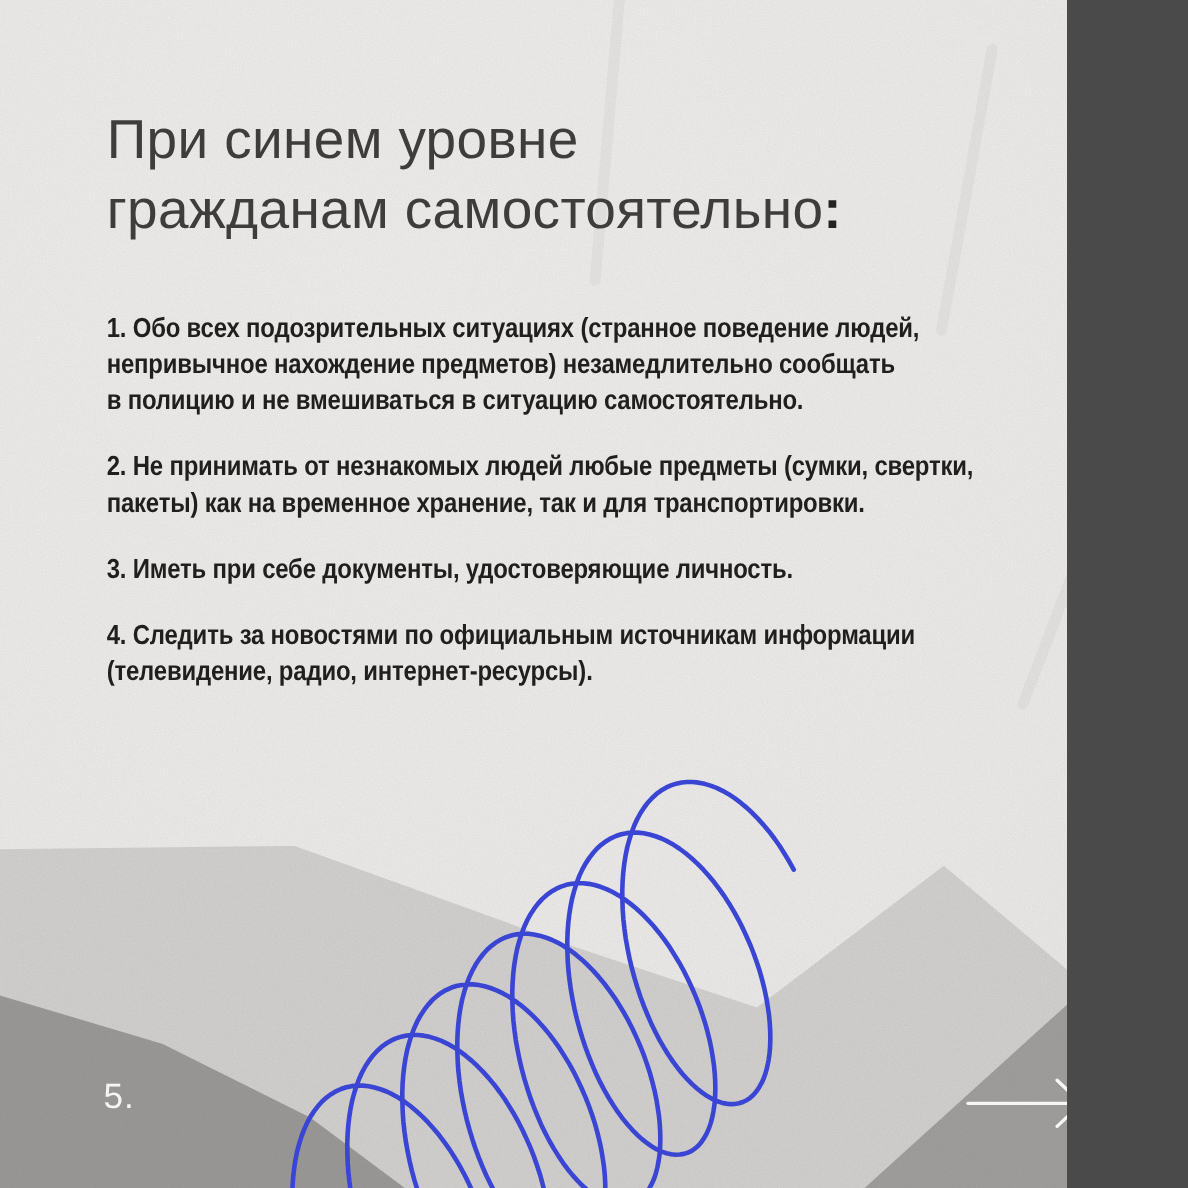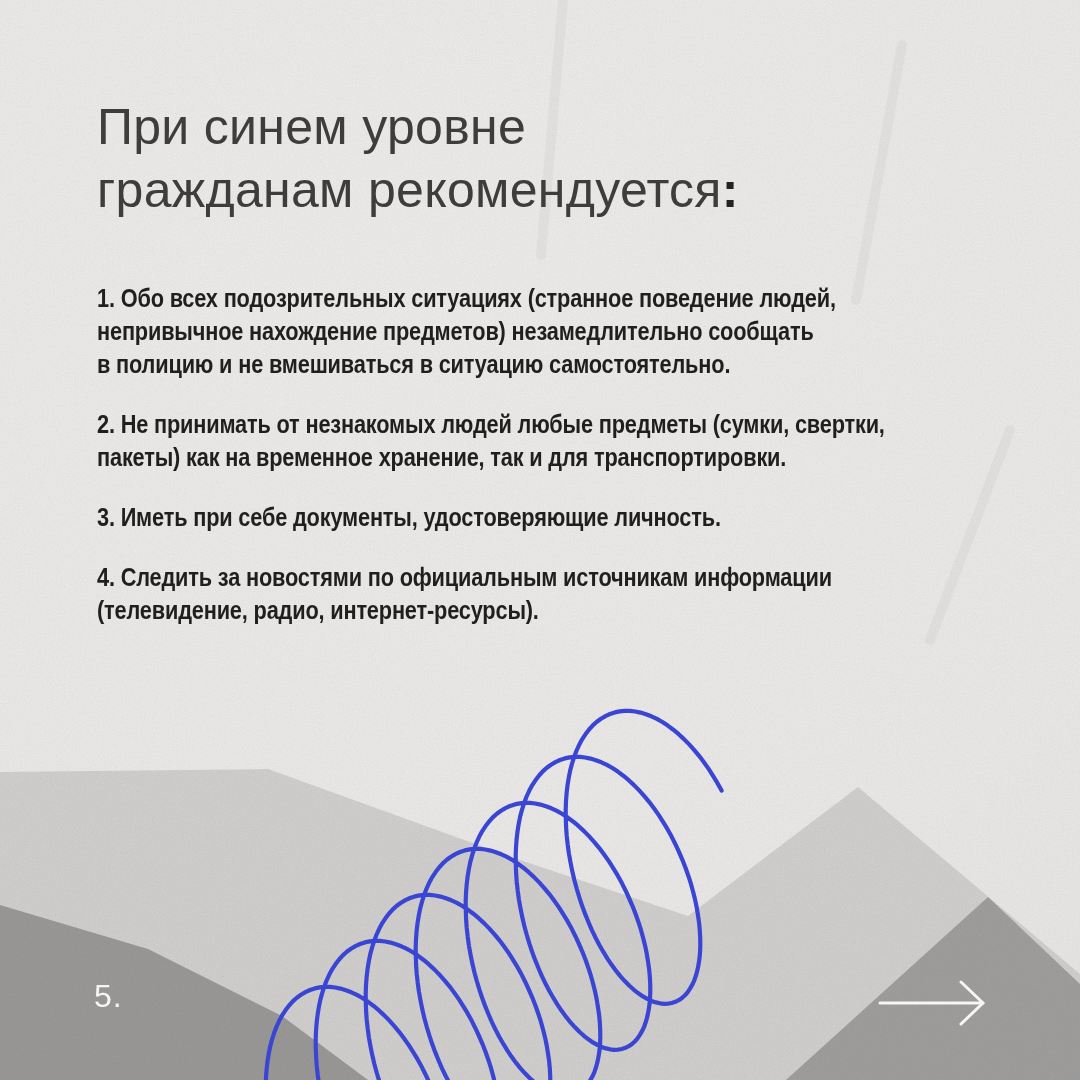--- a/index.html
+++ b/index.html
@@ -1,17 +1,17 @@
 <!DOCTYPE html>
 <html style="--mountain-light: #dad8d6; --mountain-dark-left: #a19f9d; --mountain-dark-right: #a7a5a3; --spiral: #3a46d3; --title-text: #3e3d3b; --body-text: #201f1e; --footer-text: #f6f5f3; --arrow: #f7f6f4;"><head>
 <meta charset="utf-8">
 <style>
   html,body{margin:0;padding:0;background:#4a4a4a;}
   .canvas{
-    position:relative;width:1080px;height:1080px;overflow:hidden;
+    position:relative;width:970px;height:1080px;overflow:hidden;
     background:radial-gradient(140% 115% at 38% 22%, #f7f6f4 0%, #f4f3f1 55%, #edecea 100%);
     font-family:"Liberation Sans", sans-serif;
   }
   svg{display:block;}
   .bg-svg,.spiral-svg{position:absolute;left:0;top:0;pointer-events:none;}
   .mountain-light{fill:var(--mountain-light,#dad8d6);}
   .mountain-dark-left{fill:var(--mountain-dark-left,#a19f9d);}
   .mountain-dark-right{fill:var(--mountain-dark-right,#a7a5a3);}
   .crease{stroke:rgba(110,108,106,0.06);stroke-width:10;fill:none;stroke-linecap:round;}
   .spiral-path{fill:none;stroke:var(--spiral,#3a46d3);stroke-width:4.2;stroke-linecap:round;stroke-linejoin:round;}
@@ -62,21 +62,21 @@
 
     <rect width="1080" height="1080" filter="url(#grain)" opacity="0.07"></rect>
   </svg>
 
   <svg class="spiral-svg" width="1080" height="1080" viewBox="0 0 1080 1080">
     <path id="spiral-path" class="spiral-path" d="M307.6,1234.8 L303.5,1228.2 L299.5,1221.3 L295.7,1214.0 L292.0,1206.4 L288.6,1198.5 L285.3,1190.4 L282.2,1182.1 L279.4,1173.6 L276.8,1165.0 L274.4,1156.2 L272.3,1147.3 L270.5,1138.4 L268.9,1129.5 L267.7,1120.6 L266.7,1111.7 L266.1,1103.0 L265.8,1094.3 L265.7,1085.8 L266.0,1077.4 L266.6,1069.3 L267.5,1061.4 L268.7,1053.8 L270.2,1046.4 L272.1,1039.4 L274.2,1032.8 L276.6,1026.5 L279.3,1020.6 L282.3,1015.1 L285.6,1010.1 L289.1,1005.5 L292.8,1001.4 L296.8,997.8 L301.0,994.7 L305.4,992.1 L310.0,990.0 L314.8,988.4 L319.7,987.4 L324.7,986.9 L329.9,986.9 L335.2,987.5 L340.5,988.6 L345.9,990.2 L351.4,992.3 L356.9,994.9 L362.4,998.0 L367.8,1001.6 L373.3,1005.7 L378.7,1010.2 L384.0,1015.1 L389.2,1020.4 L394.3,1026.1 L399.3,1032.1 L404.1,1038.5 L408.8,1045.1 L413.2,1052.1 L417.5,1059.2 L421.6,1066.6 L425.4,1074.2 L429.0,1082.0 L432.4,1089.8 L435.5,1097.7 L438.3,1105.7 L440.9,1113.7 L443.1,1121.7 L445.1,1129.7 L446.7,1137.5 L448.0,1145.3 L449.1,1152.9 L449.8,1160.3 L450.2,1167.5 L450.3,1174.5 L450.1,1181.2 L449.6,1187.6 L448.7,1193.7 L447.6,1199.4 L446.2,1204.8 L444.5,1209.8 L442.5,1214.3 L440.2,1218.4 L437.7,1222.1 L435.0,1225.3 L432.0,1228.0 L428.8,1230.2 L425.4,1231.8 L421.8,1233.0 L418.0,1233.6 L414.1,1233.8 L410.1,1233.3 L405.9,1232.4 L401.6,1230.9 L397.3,1228.9 L392.9,1226.4 L388.4,1223.3 L383.9,1219.8 L379.4,1215.8 L375.0,1211.3 L370.5,1206.3 L366.1,1200.9 L361.8,1195.1 L357.6,1188.8 L353.5,1182.2 L349.5,1175.3 L345.7,1168.0 L342.0,1160.4 L338.6,1152.5 L335.3,1144.4 L332.2,1136.1 L329.4,1127.6 L326.8,1119.0 L324.4,1110.2 L322.3,1101.3 L320.5,1092.4 L318.9,1083.5 L317.7,1074.6 L316.7,1065.7 L316.1,1057.0 L315.8,1048.3 L315.7,1039.8 L316.0,1031.4 L316.6,1023.3 L317.5,1015.4 L318.7,1007.8 L320.2,1000.4 L322.1,993.4 L324.2,986.8 L326.6,980.5 L329.3,974.6 L332.3,969.1 L335.6,964.1 L339.1,959.5 L342.8,955.4 L346.8,951.8 L351.0,948.7 L355.4,946.1 L360.0,944.0 L364.8,942.4 L369.7,941.4 L374.7,940.9 L379.9,940.9 L385.2,941.5 L390.5,942.6 L395.9,944.2 L401.4,946.3 L406.9,948.9 L412.4,952.0 L417.8,955.6 L423.3,959.7 L428.7,964.2 L434.0,969.1 L439.2,974.4 L444.3,980.1 L449.3,986.1 L454.1,992.5 L458.8,999.1 L463.2,1006.1 L467.5,1013.2 L471.6,1020.6 L475.4,1028.2 L479.0,1036.0 L482.4,1043.8 L485.5,1051.7 L488.3,1059.7 L490.9,1067.7 L493.1,1075.7 L495.1,1083.7 L496.7,1091.5 L498.0,1099.3 L499.1,1106.9 L499.8,1114.3 L500.2,1121.5 L500.3,1128.5 L500.1,1135.2 L499.6,1141.6 L498.7,1147.7 L497.6,1153.4 L496.2,1158.8 L494.5,1163.8 L492.5,1168.3 L490.2,1172.4 L487.7,1176.1 L485.0,1179.3 L482.0,1182.0 L478.8,1184.2 L475.4,1185.8 L471.8,1187.0 L468.0,1187.6 L464.1,1187.8 L460.1,1187.3 L455.9,1186.4 L451.6,1184.9 L447.3,1182.9 L442.9,1180.4 L438.4,1177.3 L433.9,1173.8 L429.4,1169.8 L425.0,1165.3 L420.5,1160.3 L416.1,1154.9 L411.8,1149.1 L407.6,1142.8 L403.5,1136.2 L399.5,1129.3 L395.7,1122.0 L392.0,1114.4 L388.6,1106.5 L385.3,1098.4 L382.2,1090.1 L379.4,1081.6 L376.8,1073.0 L374.4,1064.2 L372.3,1055.3 L370.5,1046.4 L368.9,1037.5 L367.7,1028.6 L366.7,1019.7 L366.1,1011.0 L365.8,1002.3 L365.7,993.8 L366.0,985.4 L366.6,977.3 L367.5,969.4 L368.7,961.8 L370.2,954.4 L372.1,947.4 L374.2,940.8 L376.6,934.5 L379.3,928.6 L382.3,923.1 L385.6,918.1 L389.1,913.5 L392.8,909.4 L396.8,905.8 L401.0,902.7 L405.4,900.1 L410.0,898.0 L414.8,896.4 L419.7,895.4 L424.7,894.9 L429.9,894.9 L435.2,895.5 L440.5,896.6 L445.9,898.2 L451.4,900.3 L456.9,902.9 L462.4,906.0 L467.8,909.6 L473.3,913.7 L478.7,918.2 L484.0,923.1 L489.2,928.4 L494.3,934.1 L499.3,940.1 L504.1,946.5 L508.8,953.1 L513.2,960.1 L517.5,967.2 L521.6,974.6 L525.4,982.2 L529.0,990.0 L532.4,997.8 L535.5,1005.7 L538.3,1013.7 L540.9,1021.7 L543.1,1029.7 L545.1,1037.7 L546.7,1045.5 L548.0,1053.3 L549.1,1060.9 L549.8,1068.3 L550.2,1075.5 L550.3,1082.5 L550.1,1089.2 L549.6,1095.6 L548.7,1101.7 L547.6,1107.4 L546.2,1112.8 L544.5,1117.8 L542.5,1122.3 L540.2,1126.4 L537.7,1130.1 L535.0,1133.3 L532.0,1136.0 L528.8,1138.2 L525.4,1139.8 L521.8,1141.0 L518.0,1141.6 L514.1,1141.8 L510.1,1141.3 L505.9,1140.4 L501.6,1138.9 L497.3,1136.9 L492.9,1134.4 L488.4,1131.3 L483.9,1127.8 L479.4,1123.8 L475.0,1119.3 L470.5,1114.3 L466.1,1108.9 L461.8,1103.1 L457.6,1096.8 L453.5,1090.2 L449.5,1083.3 L445.7,1076.0 L442.0,1068.4 L438.6,1060.5 L435.3,1052.4 L432.2,1044.1 L429.4,1035.6 L426.8,1027.0 L424.4,1018.2 L422.3,1009.3 L420.5,1000.4 L418.9,991.5 L417.7,982.6 L416.7,973.7 L416.1,965.0 L415.8,956.3 L415.7,947.8 L416.0,939.4 L416.6,931.3 L417.5,923.4 L418.7,915.8 L420.2,908.4 L422.1,901.4 L424.2,894.8 L426.6,888.5 L429.3,882.6 L432.3,877.1 L435.6,872.1 L439.1,867.5 L442.8,863.4 L446.8,859.8 L451.0,856.7 L455.4,854.1 L460.0,852.0 L464.8,850.4 L469.7,849.4 L474.7,848.9 L479.9,848.9 L485.2,849.5 L490.5,850.6 L495.9,852.2 L501.4,854.3 L506.9,856.9 L512.4,860.0 L517.8,863.6 L523.3,867.7 L528.7,872.2 L534.0,877.1 L539.2,882.4 L544.3,888.1 L549.3,894.1 L554.1,900.5 L558.8,907.1 L563.2,914.1 L567.5,921.2 L571.6,928.6 L575.4,936.2 L579.0,944.0 L582.4,951.8 L585.5,959.7 L588.3,967.7 L590.9,975.7 L593.1,983.7 L595.1,991.7 L596.7,999.5 L598.0,1007.3 L599.1,1014.9 L599.8,1022.3 L600.2,1029.5 L600.3,1036.5 L600.1,1043.2 L599.6,1049.6 L598.7,1055.7 L597.6,1061.4 L596.2,1066.8 L594.5,1071.8 L592.5,1076.3 L590.2,1080.4 L587.7,1084.1 L585.0,1087.3 L582.0,1090.0 L578.8,1092.2 L575.4,1093.8 L571.8,1095.0 L568.0,1095.6 L564.1,1095.8 L560.1,1095.3 L555.9,1094.4 L551.6,1092.9 L547.3,1090.9 L542.9,1088.4 L538.4,1085.3 L533.9,1081.8 L529.4,1077.8 L525.0,1073.3 L520.5,1068.3 L516.1,1062.9 L511.8,1057.1 L507.6,1050.8 L503.5,1044.2 L499.5,1037.3 L495.7,1030.0 L492.0,1022.4 L488.6,1014.5 L485.3,1006.4 L482.2,998.1 L479.4,989.6 L476.8,981.0 L474.4,972.2 L472.3,963.3 L470.5,954.4 L468.9,945.5 L467.7,936.6 L466.7,927.7 L466.1,919.0 L465.8,910.3 L465.7,901.8 L466.0,893.4 L466.6,885.3 L467.5,877.4 L468.7,869.8 L470.2,862.4 L472.1,855.4 L474.2,848.8 L476.6,842.5 L479.3,836.6 L482.3,831.1 L485.6,826.1 L489.1,821.5 L492.8,817.4 L496.8,813.8 L501.0,810.7 L505.4,808.1 L510.0,806.0 L514.8,804.4 L519.7,803.4 L524.7,802.9 L529.9,802.9 L535.2,803.5 L540.5,804.6 L545.9,806.2 L551.4,808.3 L556.9,810.9 L562.4,814.0 L567.8,817.6 L573.3,821.7 L578.7,826.2 L584.0,831.1 L589.2,836.4 L594.3,842.1 L599.3,848.1 L604.1,854.5 L608.8,861.1 L613.2,868.1 L617.5,875.2 L621.6,882.6 L625.4,890.2 L629.0,898.0 L632.4,905.8 L635.5,913.7 L638.3,921.7 L640.9,929.7 L643.1,937.7 L645.1,945.7 L646.7,953.5 L648.0,961.3 L649.1,968.9 L649.8,976.3 L650.2,983.5 L650.3,990.5 L650.1,997.2 L649.6,1003.6 L648.7,1009.7 L647.6,1015.4 L646.2,1020.8 L644.5,1025.8 L642.5,1030.3 L640.2,1034.4 L637.7,1038.1 L635.0,1041.3 L632.0,1044.0 L628.8,1046.2 L625.4,1047.8 L621.8,1049.0 L618.0,1049.6 L614.1,1049.8 L610.1,1049.3 L605.9,1048.4 L601.6,1046.9 L597.3,1044.9 L592.9,1042.4 L588.4,1039.3 L583.9,1035.8 L579.4,1031.8 L575.0,1027.3 L570.5,1022.3 L566.1,1016.9 L561.8,1011.1 L557.6,1004.8 L553.5,998.2 L549.5,991.3 L545.7,984.0 L542.0,976.4 L538.6,968.5 L535.3,960.4 L532.2,952.1 L529.4,943.6 L526.8,935.0 L524.4,926.2 L522.3,917.3 L520.5,908.4 L518.9,899.5 L517.7,890.6 L516.7,881.7 L516.1,873.0 L515.8,864.3 L515.7,855.8 L516.0,847.4 L516.6,839.3 L517.5,831.4 L518.7,823.8 L520.2,816.4 L522.1,809.4 L524.2,802.8 L526.6,796.5 L529.3,790.6 L532.3,785.1 L535.6,780.1 L539.1,775.5 L542.8,771.4 L546.8,767.8 L551.0,764.7 L555.4,762.1 L560.0,760.0 L564.8,758.4 L569.7,757.4 L574.7,756.9 L579.9,756.9 L585.2,757.5 L590.5,758.6 L595.9,760.2 L601.4,762.3 L606.9,764.9 L612.4,768.0 L617.8,771.6 L623.3,775.7 L628.7,780.2 L634.0,785.1 L639.2,790.4 L644.3,796.1 L649.3,802.1 L654.1,808.5 L658.8,815.1 L663.2,822.1 L667.5,829.2 L671.6,836.6 L675.4,844.2 L679.0,852.0 L682.4,859.8 L685.5,867.7 L688.3,875.7 L690.9,883.7 L693.1,891.7 L695.1,899.7 L696.7,907.5 L698.0,915.3 L699.1,922.9 L699.8,930.3 L700.2,937.5 L700.3,944.5 L700.1,951.2 L699.6,957.6 L698.7,963.7 L697.6,969.4 L696.2,974.8 L694.5,979.8 L692.5,984.3 L690.2,988.4 L687.7,992.1 L685.0,995.3 L682.0,998.0 L678.8,1000.2 L675.4,1001.8 L671.8,1003.0 L668.0,1003.6 L664.1,1003.8 L660.1,1003.3 L655.9,1002.4 L651.6,1000.9 L647.3,998.9 L642.9,996.4 L638.4,993.3 L633.9,989.8 L629.4,985.8 L625.0,981.3 L620.5,976.3 L616.1,970.9 L611.8,965.1 L607.6,958.8 L603.5,952.2 L599.5,945.3 L595.7,938.0 L592.0,930.4 L588.6,922.5 L585.3,914.4 L582.2,906.1 L579.4,897.6 L576.8,889.0 L574.4,880.2 L572.3,871.3 L570.5,862.4 L568.9,853.5 L567.7,844.6 L566.7,835.7 L566.1,827.0 L565.8,818.3 L565.7,809.8 L566.0,801.4 L566.6,793.3 L567.5,785.4 L568.7,777.8 L570.2,770.4 L572.1,763.4 L574.2,756.8 L576.6,750.5 L579.3,744.6 L582.3,739.1 L585.6,734.1 L589.1,729.5 L592.8,725.4 L596.8,721.8 L601.0,718.7 L605.4,716.1 L610.0,714.0 L614.8,712.4 L619.7,711.4 L624.7,710.9 L629.9,710.9 L635.2,711.5 L640.5,712.6 L645.9,714.2 L651.4,716.3 L656.9,718.9 L662.4,722.0 L667.8,725.6 L673.3,729.7 L678.7,734.2 L684.0,739.1 L689.2,744.4 L694.3,750.1 L699.3,756.1 L704.1,762.5 L708.8,769.1 L713.2,776.1 L717.5,783.2 L721.6,790.6"></path>
   </svg>
 
   <div class="title">
     <div>При синем уровне</div>
-    <div><span>гражданам рекомендуется</span><span class="colon">:</span></div>
+    <div><span>гражданам самостоятельно</span><span class="colon">:</span></div>
   </div>
 
   <div class="recommendations">
     <div class="rec-item">
       <div class="rec-line">1. Обо всех подозрительных ситуациях (странное поведение людей,</div>
       <div class="rec-line">непривычное нахождение предметов) незамедлительно сообщать</div>
       <div class="rec-line">в полицию и не вмешиваться в ситуацию самостоятельно.</div>
     </div>
     <div class="rec-item">
       <div class="rec-line">2. Не принимать от незнакомых людей любые предметы (сумки, свертки,</div>

